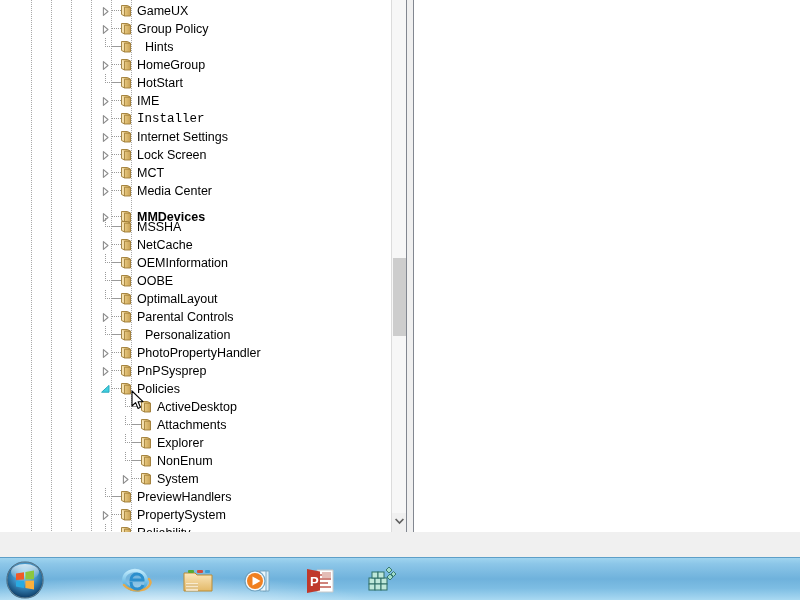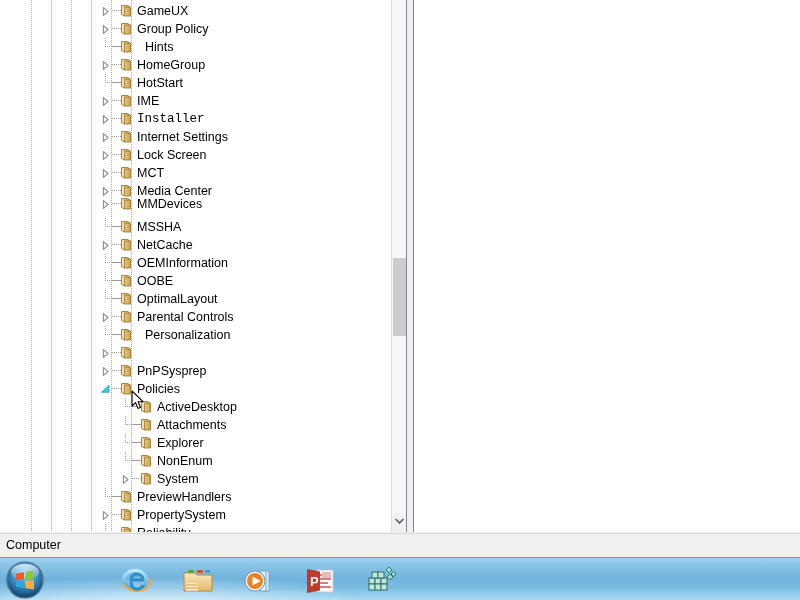--- a/index.html
+++ b/index.html
@@ -376,21 +376,21 @@
                     <stop offset="100%" stop-color="#c9a154"></stop>
                   </linearGradient>
                 </defs>
                 <path d="M2.5,1.5 L8.5,1.5 L11.5,3.2 L11.5,12 L5.5,12 L2.5,10.4 Z" fill="url(#kg11)" stroke="#9d7a33" stroke-width=".9" stroke-linejoin="round"></path>
                 <path d="M5.5,3.2 L11.5,3.2 M5.5,3.2 L5.5,12" fill="none" stroke="#9d7a33" stroke-width=".8"></path>
                 <path d="M3.4,2.6 L4.7,3.4 L4.7,10.6 L3.4,9.9 Z" fill="#fff1cf" opacity=".55"></path>
               </svg>
             </span>
             <span class="label" style="left:137px;">Media Center</span>
           </div>
-          <div class="row" style="top: 195px;">
+          <div class="row" style="top: 208px; font-weight: bold;">
             <span class="twisty" style="left:100px;">
               <svg width="11" height="11" viewBox="0 0 11 11">
                 <path d="M3.4,1.6 L8,5.5 L3.4,9.4 Z" fill="none" stroke="#8d8d8d" stroke-width="1.1" stroke-linejoin="round"></path>
               </svg>
             </span>
             <span class="elbow" style="left:112px;"></span>
             <span class="keyicon" style="left:119px;">
               <svg width="14" height="14" viewBox="0 0 14 14">
                 <defs>
                   <linearGradient id="kg12" x1="0" y1="0" x2="1" y2="0">
@@ -566,20 +566,21 @@
                     <stop offset="0%" stop-color="#f6e4b8"></stop>
                     <stop offset="45%" stop-color="#e2c278"></stop>
                     <stop offset="100%" stop-color="#c9a154"></stop>
                   </linearGradient>
                 </defs>
                 <path d="M2.5,1.5 L8.5,1.5 L11.5,3.2 L11.5,12 L5.5,12 L2.5,10.4 Z" fill="url(#kg20)" stroke="#9d7a33" stroke-width=".9" stroke-linejoin="round"></path>
                 <path d="M5.5,3.2 L11.5,3.2 M5.5,3.2 L5.5,12" fill="none" stroke="#9d7a33" stroke-width=".8"></path>
                 <path d="M3.4,2.6 L4.7,3.4 L4.7,10.6 L3.4,9.9 Z" fill="#fff1cf" opacity=".55"></path>
               </svg>
             </span>
+            <span class="label" style="left:137px;">PhotoPropertyHandler</span>
           </div>
           <div class="row" style="top: 362px;">
             <span class="twisty" style="left:100px;">
               <svg width="11" height="11" viewBox="0 0 11 11">
                 <path d="M3.4,1.6 L8,5.5 L3.4,9.4 Z" fill="none" stroke="#8d8d8d" stroke-width="1.1" stroke-linejoin="round"></path>
               </svg>
             </span>
             <span class="elbow" style="left:112px;"></span>
             <span class="keyicon" style="left:119px;">
               <svg width="14" height="14" viewBox="0 0 14 14">
@@ -800,23 +801,20 @@
           <path d="M0.6,1 L4.5,5 L8.4,1" fill="none" stroke="#606060" stroke-width="1.7"></path>
         </svg>
       </div>
     </div>
   </div>
 
   <div id="splitter"></div>
 
   <div id="value-pane"></div>
 
-  <div id="statusbar">
-    <span class="txt">Computer</span>
-  </div>
 
 </div>
 
 <div id="taskbar">
 
   <div id="start-orb">
     <svg width="40" height="38" viewBox="0 0 40 38">
       <defs>
         <radialGradient id="orbG" cx="50%" cy="34%" r="66%">
           <stop offset="0%" stop-color="#8fd3f4"></stop>

